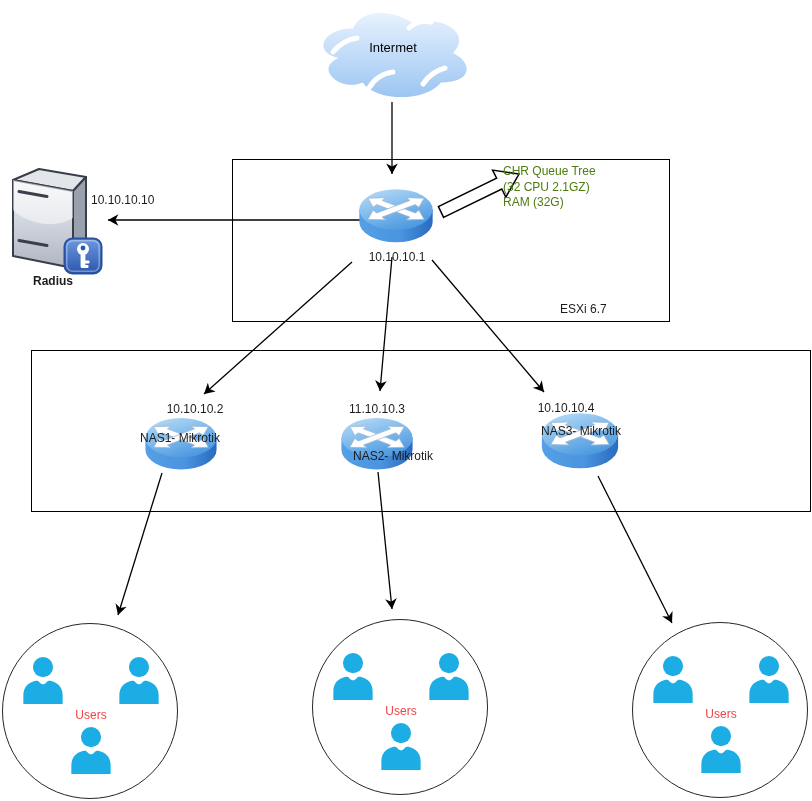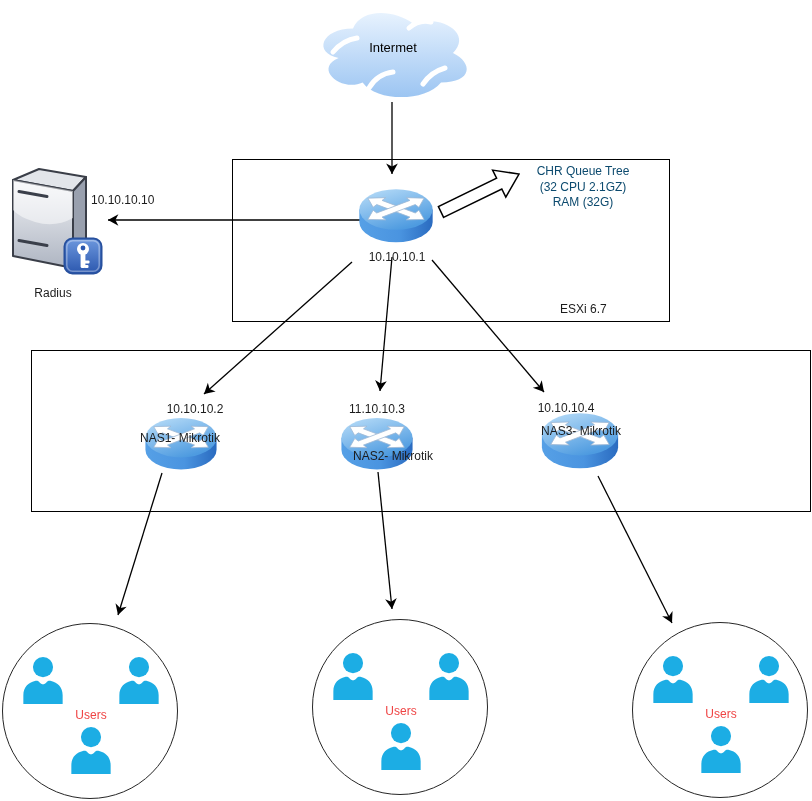--- a/index.html
+++ b/index.html
@@ -10,22 +10,22 @@
   .abs{position:absolute;}
   svg{display:block;}
   .lbl{position:absolute;font-size:12px;line-height:14px;color:#1c1c1c;white-space:nowrap;}
   .lbl.center{text-align:center;}
   .cloud-label{
     position:absolute;left:0;top:36px;width:160px;text-align:center;
     font-size:13px;font-weight:normal;color:#000;
   }
   .frame{position:absolute;border:1px solid #000;background:transparent;}
   .note{
-    position:absolute;left:503px;top:164px;width:160px;text-align:center;
-    font-size:12px;line-height:15.5px;color:#0c4a6e;
+    position:absolute;left:503px;top:164px;width:160px;text-align:left;
+    font-size:12px;line-height:15.5px;color:#4d7c0f;
   }
   .user-circle{
     position:absolute;width:176px;height:176px;border:1.3px solid #262626;border-radius:50%;
     background:#fff;box-sizing:border-box;
   }
   .person{position:absolute;width:46px;height:48px;}
   .users-label{position:absolute;left:0;top:84px;width:176px;text-align:center;font-size:12px;color:#ef4444;}
   .esxi-label{position:absolute;left:560px;top:302px;width:100px;text-align:left;font-size:12px;color:#1c1c1c;}
 </style>
 </head>
@@ -132,21 +132,21 @@
       <rect x="1.5" y="1.5" width="37" height="35" rx="8" fill="url(#gKey)" stroke="#27509E" stroke-width="2"></rect>
       <rect x="3.8" y="3.8" width="32.4" height="30.4" rx="6" fill="none" stroke="rgba(255,255,255,0.35)" stroke-width="1.5"></rect>
       <circle cx="20" cy="12" r="6" fill="#ffffff"></circle>
       <circle cx="20" cy="11" r="2.4" fill="#2B57AE"></circle>
       <rect x="17.6" y="16" width="4.8" height="15" rx="1.5" fill="#ffffff"></rect>
       <rect x="21.5" y="23.5" width="5" height="3" rx="1" fill="#ffffff"></rect>
       <rect x="21.5" y="28" width="4" height="3" rx="1" fill="#ffffff"></rect>
     </svg>
   </div>
   <div class="lbl" style="left:91px;top:193px;">10.10.10.10</div>
-  <div class="lbl center" style="left:13px;top:286px;width:80px;">Radius</div>
+  <div class="lbl center" style="left:13px;top:274px;width:80px;font-weight:bold;">Radius</div>
 
   <div class="abs" style="left:139px;top:415px;width:84px;height:56px;">
     <svg width="84" height="56" viewBox="0 0 100 74">
       <path d="M3,30 L3,46 A47,26 0 0 0 97,46 L97,30 Z" fill="url(#gRouterBody)"></path>
       <ellipse cx="50" cy="30" rx="47" ry="26" fill="url(#gRouterTop)"></ellipse>
       <g fill="#ffffff" stroke="#9FB8D4" stroke-width="1.2">
         <g transform="translate(50,29) scale(1,0.54) rotate(35)">
             <path d="M-44,0 L-26,-14 L-26,-6 L26,-6 L26,-14 L44,0 L26,14 L26,6 L-26,6 L-26,14 Z"></path>
           </g>
         <g transform="translate(50,29) scale(1,0.54) rotate(-35)">

